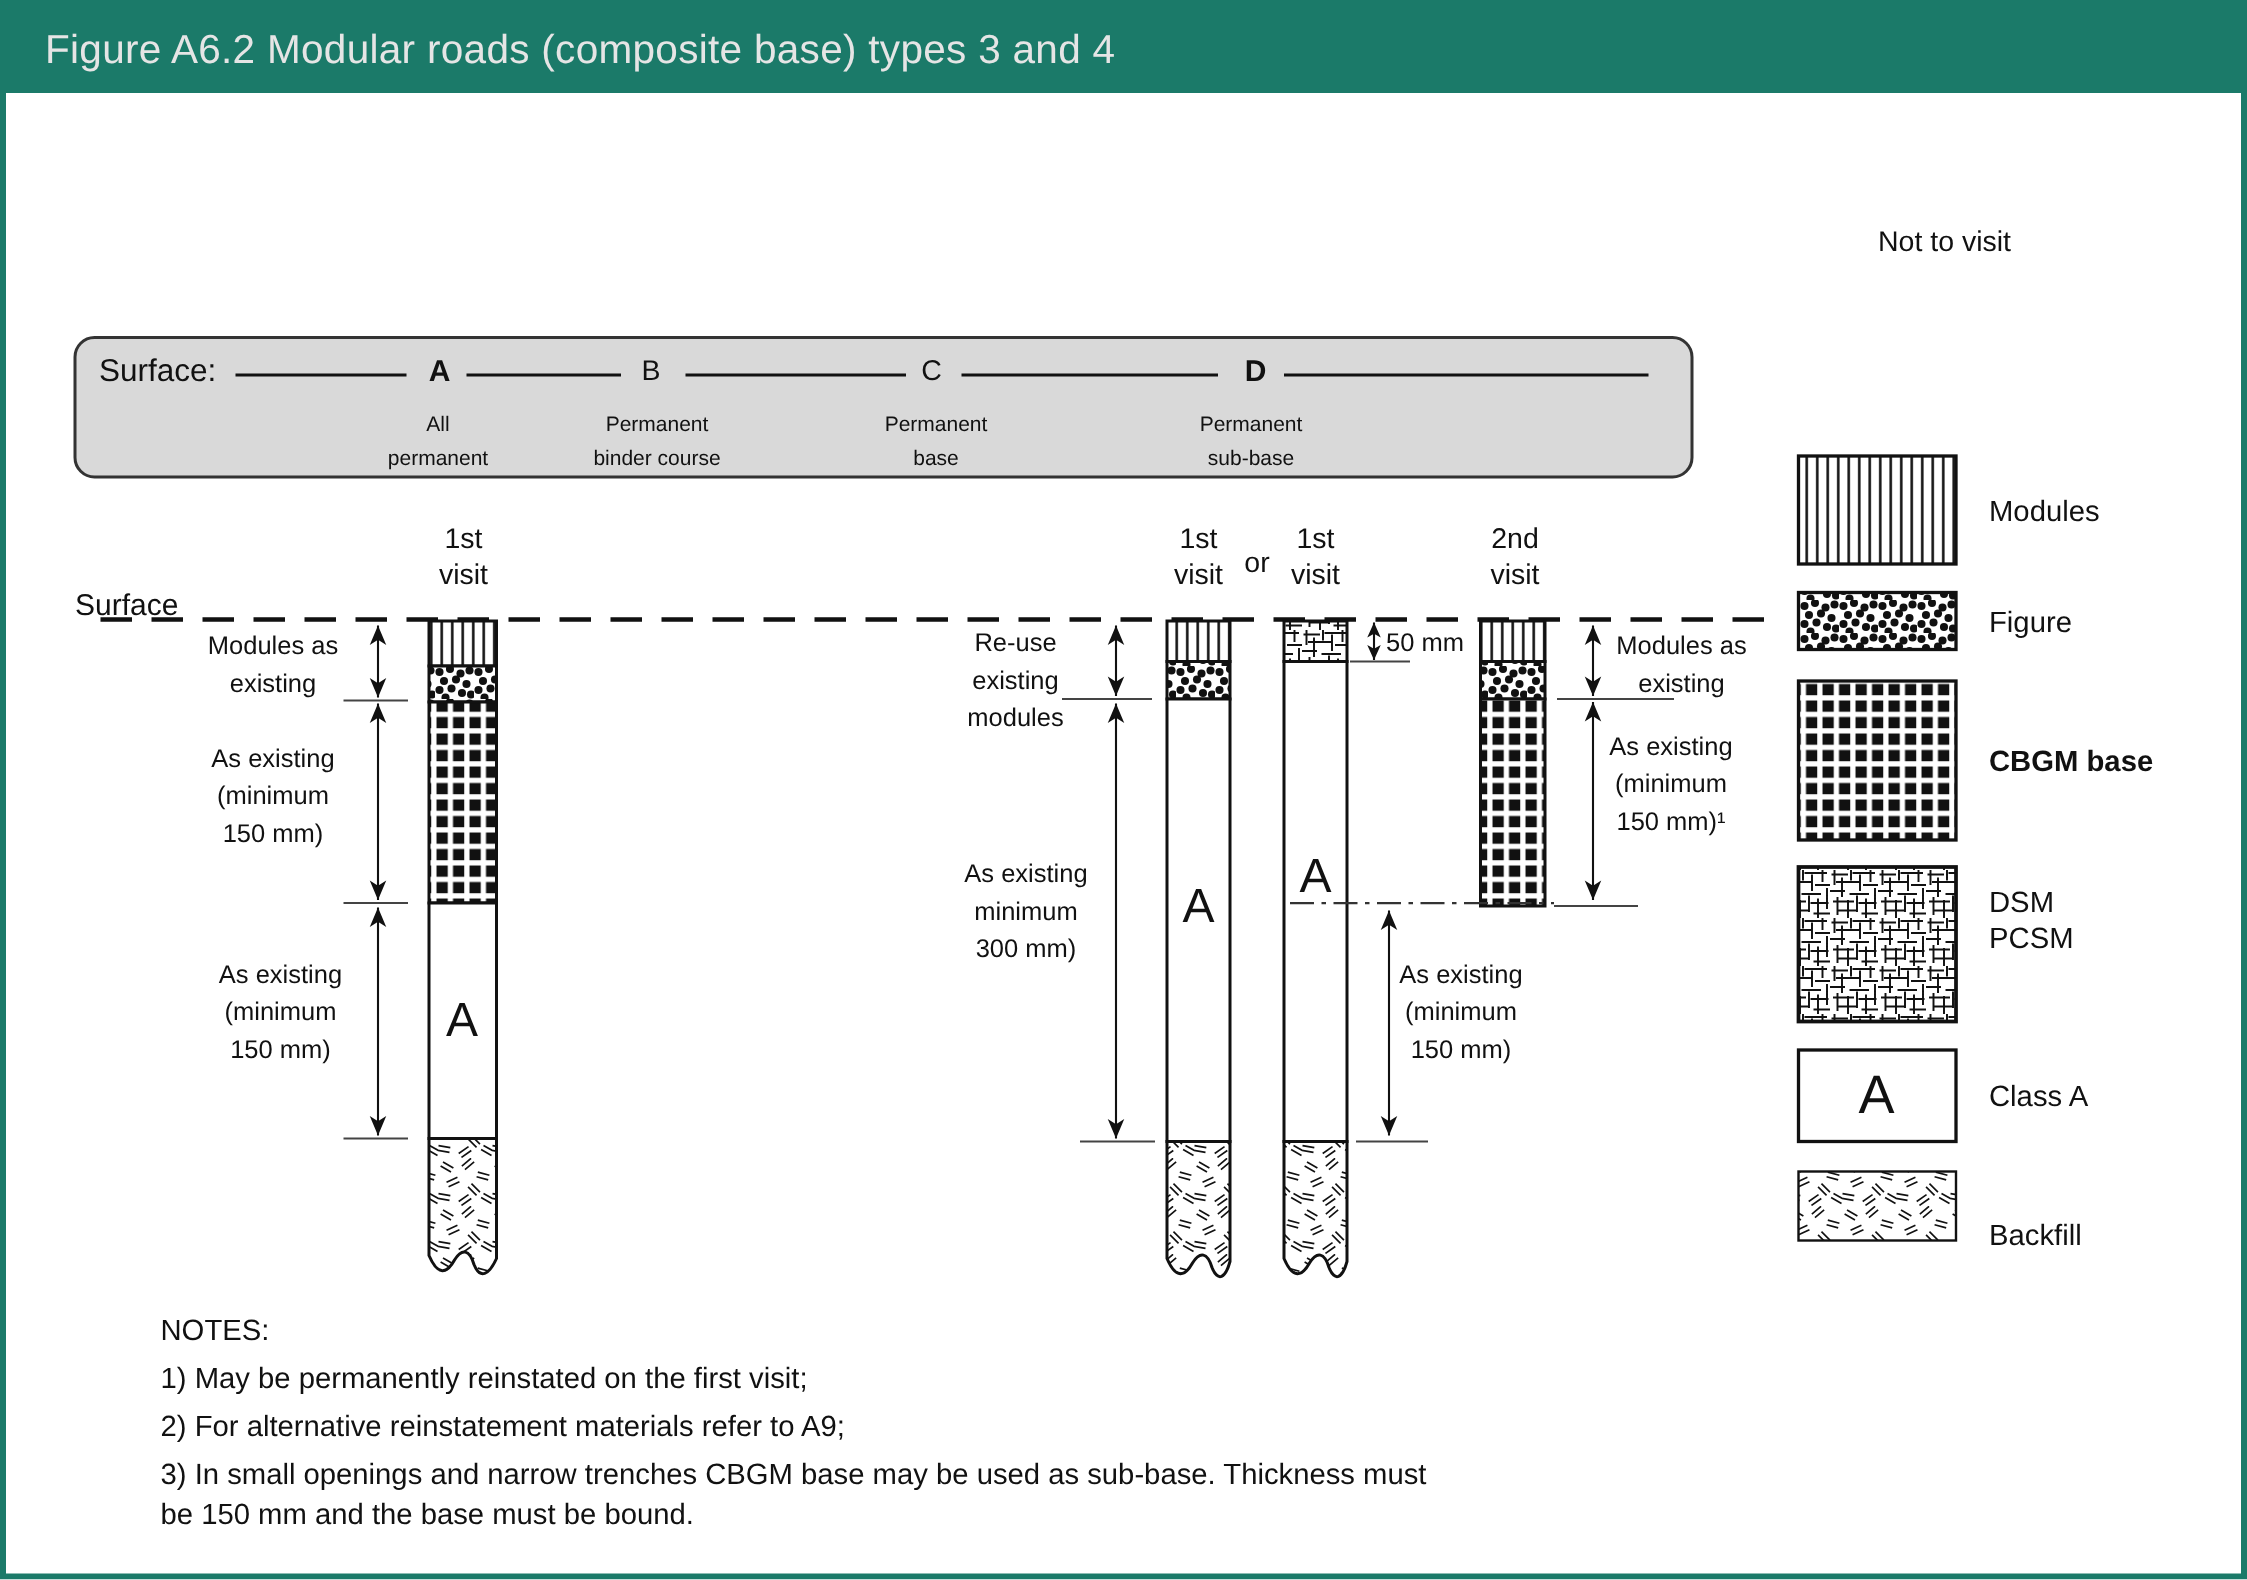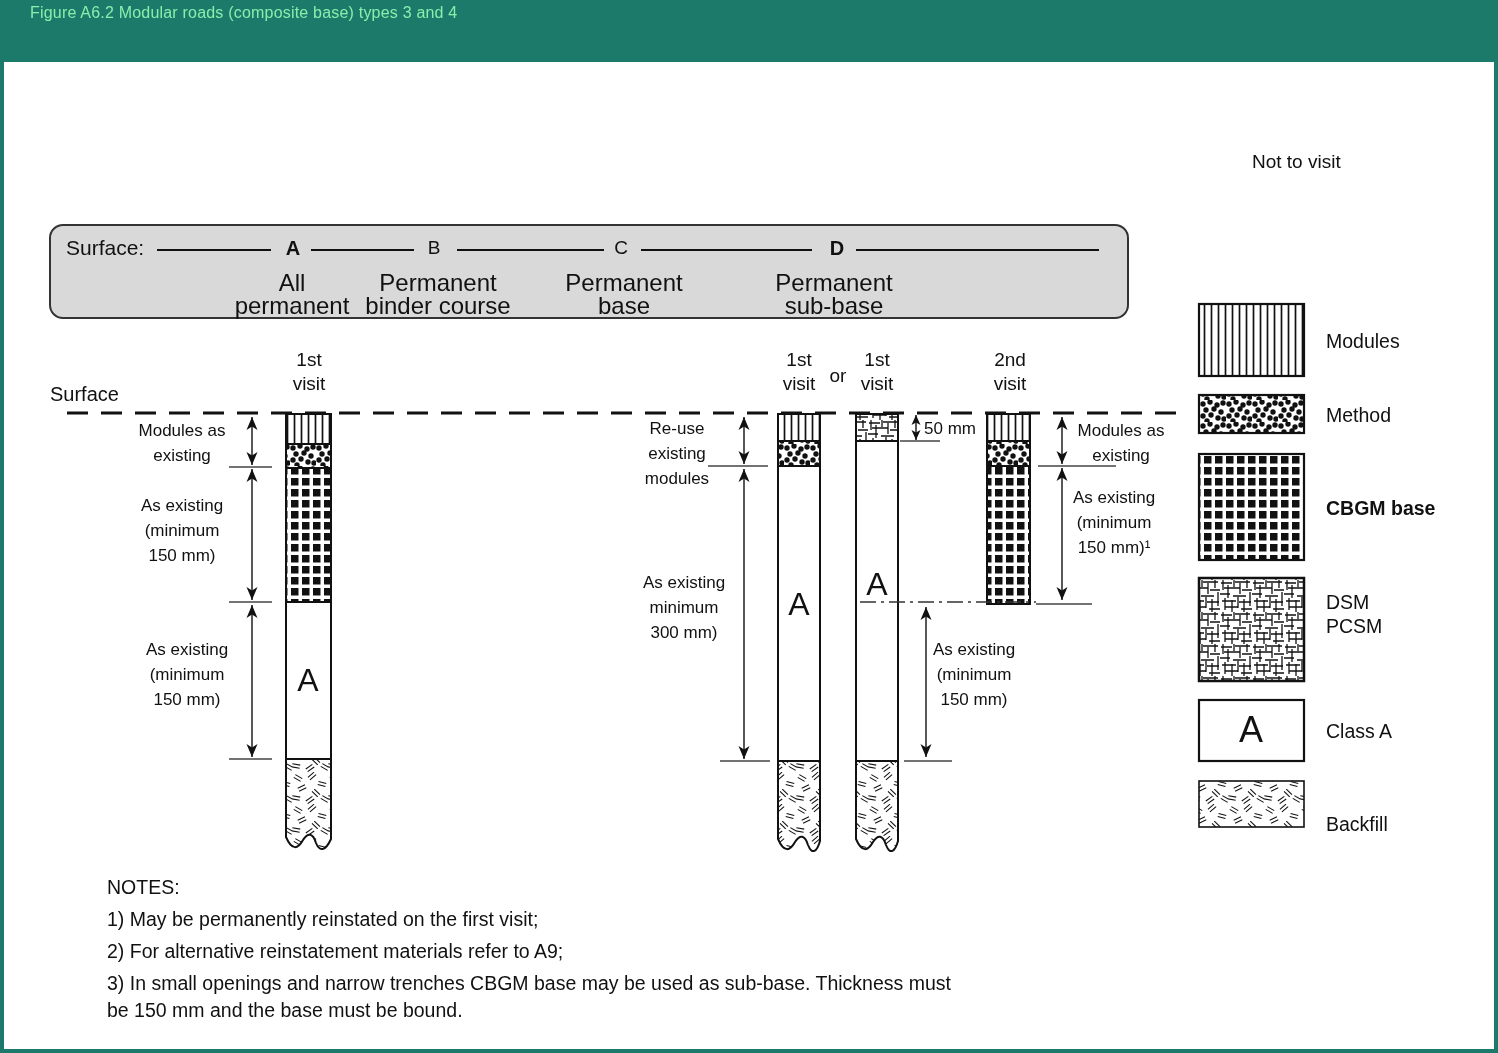--- a/index.html
+++ b/index.html
@@ -8,38 +8,38 @@
     width:1498px;height:1053px;
     box-sizing:border-box;
     border:4px solid #1b7a69;
     background:#ffffff;
     font-family:"Liberation Sans",sans-serif;
     color:#111;
     overflow:hidden;
   }
   .title-bar{
     position:absolute;left:0;top:0;right:0;height:58px;
-    background:#1b7a69;color:#86efac;
-    display:flex;align-items:flex-start;
-    padding-left:26px;font-size:16px;letter-spacing:.2px;
+    background:#1b7a69;color:#e5e5e5;
+    display:flex;align-items:center;
+    padding-left:26px;font-size:27px;letter-spacing:.2px;
   }
   .canvas{position:absolute;left:0;top:0;width:1490px;height:1045px;}
   svg.diagram{position:absolute;left:0;top:0;}
   .lbl{position:absolute;white-space:pre-line;line-height:25px;font-size:17px;}
   .ctr{transform:translateX(-50%);text-align:center;}
   .glyph{position:absolute;transform:translate(-50%,-50%);font-size:32px;}
   .method-box{
     position:absolute;left:45px;top:220px;width:1080px;height:95px;
     background:#d9d9d9;border:2px solid #333;border-radius:14px;
     box-sizing:border-box;
   }
   .mline{position:absolute;height:2px;background:#111;top:245px;}
   .mletter{position:absolute;top:233px;font-size:19px;transform:translateX(-50%);}
   .mletter.b{font-weight:bold;font-size:20px;}
-  .mdesc{position:absolute;top:267px;font-size:24px;line-height:23px;text-align:center;transform:translateX(-50%);white-space:pre-line;}
+  .mdesc{position:absolute;top:267px;font-size:14px;line-height:23px;text-align:center;transform:translateX(-50%);white-space:pre-line;}
   .visit{position:absolute;font-size:19px;line-height:24px;text-align:center;transform:translateX(-50%);white-space:pre-line;}
   .legend-lbl{position:absolute;left:1322px;font-size:19.5px;line-height:24px;white-space:pre-line;}
   .note{position:absolute;left:103px;font-size:19.5px;line-height:27px;white-space:pre-line;}
 </style>
 </head>
 <body>
 
 <div class="page">
 
   <div class="title-bar">
@@ -227,21 +227,21 @@
     <div class="mletter b" style="left:833px;">D</div>
     <div class="mdesc" style="left:288px;">All
 permanent</div>
     <div class="mdesc" style="left:434px;">Permanent
 binder course</div>
     <div class="mdesc" style="left:620px;">Permanent
 base</div>
     <div class="mdesc" style="left:830px;">Permanent
 sub-base</div>
 
-    <div class="lbl" style="left:46px;top:378px;font-size:20px;">Surface</div>
+    <div class="lbl" style="left:46px;top:388px;font-size:20px;">Surface</div>
 
     <div class="visit" style="left:305px;top:344px;">1st
 visit</div>
     <div class="visit" style="left:795px;top:344px;">1st
 visit</div>
     <div class="visit" style="left:834px;top:360px;">or</div>
     <div class="visit" style="left:873px;top:344px;">1st
 visit</div>
     <div class="visit" style="left:1006px;top:344px;">2nd
 visit</div>
@@ -269,21 +269,21 @@
     <div class="lbl ctr" style="left:1110px;top:481px;">As existing
 (minimum
 150 mm)¹</div>
 
     <div class="glyph" style="left:304px;top:676px;">A</div>
     <div class="glyph" style="left:795px;top:600px;">A</div>
     <div class="glyph" style="left:873px;top:580px;">A</div>
     <div class="glyph" style="left:1247px;top:726px;font-size:36px;">A</div>
 
     <div class="legend-lbl" style="top:325px;">Modules</div>
-    <div class="legend-lbl" style="top:399px;">Method</div>
+    <div class="legend-lbl" style="top:399px;">Figure</div>
     <div class="legend-lbl" style="top:492px;font-weight:bold;">CBGM base</div>
     <div class="legend-lbl" style="top:586px;">DSM
 PCSM</div>
     <div class="legend-lbl" style="top:715px;">Class A</div>
     <div class="legend-lbl" style="top:808px;">Backfill</div>
 
     <div class="note" style="top:870px;">NOTES:</div>
     <div class="note" style="top:902px;">1) May be permanently reinstated on the first visit;</div>
     <div class="note" style="top:934px;">2) For alternative reinstatement materials refer to A9;</div>
     <div class="note" style="top:966px;">3) In small openings and narrow trenches CBGM base may be used as sub-base. Thickness must

